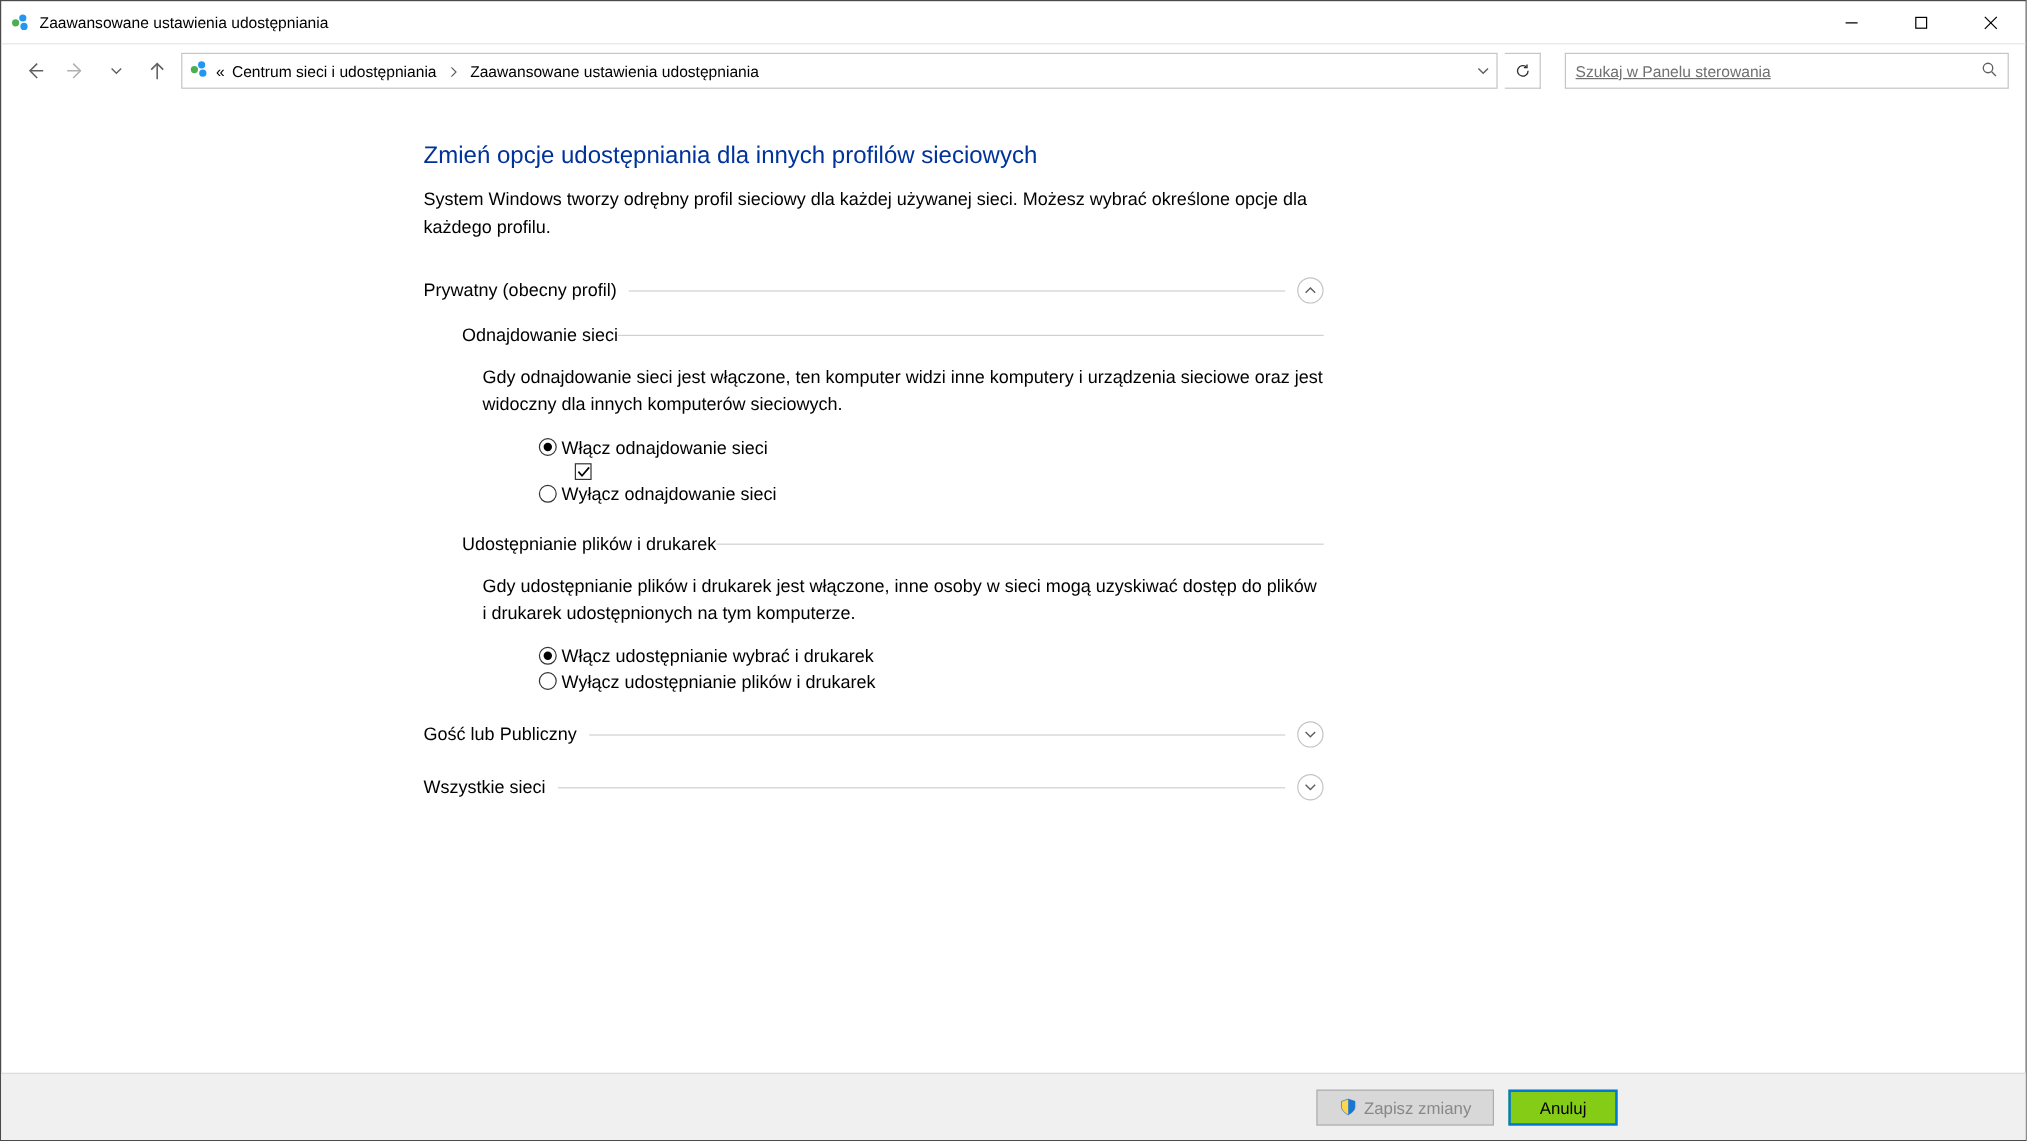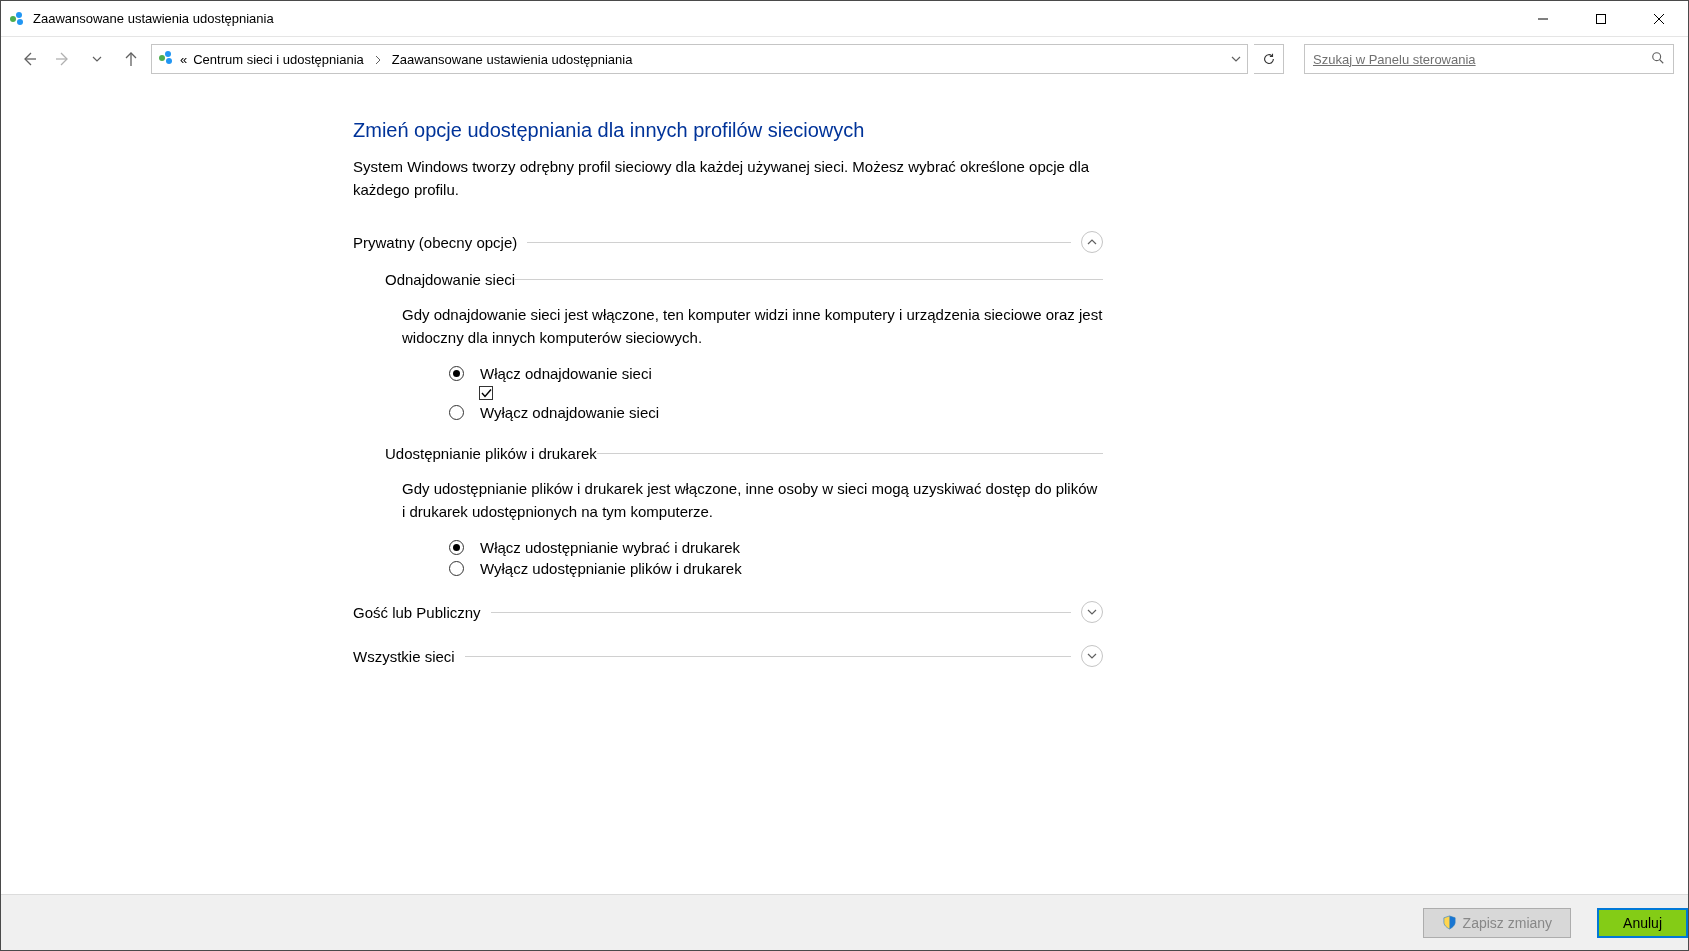--- a/index.html
+++ b/index.html
@@ -38,29 +38,29 @@
   .group-header .gh-label { font-size: 15px; white-space: nowrap; }
   .group-header .gh-line { flex: 1; height: 1px; background: #d0d0d0; }
   .group-header .gh-chevron { width: 22px; height: 22px; border: 1px solid #c5c5c5; border-radius: 50%; display: flex; align-items: center; justify-content: center; flex-shrink: 0; color: #606060; }
   .group-header .gh-chevron svg { width: 10px; height: 10px; }
   .subsection { margin-left: 32px; margin-bottom: 24px; }
   .subhead { display: flex; align-items: center; margin-bottom: 16px; }
   .subhead .sh-label { font-size: 15px; white-space: nowrap; }
   .subhead .sh-line { flex: 1; height: 1px; background: #d0d0d0; }
   .desc { margin-left: 17px; font-size: 15px; line-height: 1.5; margin-bottom: 16px; }
   .radio-group { margin-left: 64px; }
-  .radio-row { display: flex; align-items: center; gap: 16px; font-size: 15px; margin-bottom: 4px; }
+  .radio-row { display: flex; align-items: flex-start; gap: 4px; font-size: 15px; margin-bottom: 4px; }
   .radio { width: 15px; height: 15px; border: 1px solid #333; border-radius: 50%; display: flex; align-items: center; justify-content: center; flex-shrink: 0; }
   .radio.checked::after { content: ""; width: 7px; height: 7px; background: #000; border-radius: 50%; }
   .check-row { display: flex; align-items: center; gap: 8px; font-size: 15px; margin-left: 30px; margin-bottom: 4px; }
   .checkbox { width: 14px; height: 14px; border: 1px solid #333; display: flex; align-items: center; justify-content: center; flex-shrink: 0; }
   .checkbox svg { width: 11px; height: 11px; }
   .collapsed-group { margin-bottom: 22px; }
   
-  .footer { height: 56px; border-top: 1px solid #dcdcdc; background: #f0f0f0; display: flex; align-items: center; justify-content: flex-end; gap: 26px; }
+  .footer { height: 56px; border-top: 1px solid #dcdcdc; background: #f0f0f0; display: flex; align-items: center; justify-content: flex-end; gap: 12px; padding-right: 340px; }
   .btn { height: 30px; padding: 0 18px; border: 1px solid #adadad; background: #e1e1e1; display: flex; align-items: center; gap: 6px; font-size: 14px; cursor: default; }
   .btn.disabled { color: #888; background: #d8d8d8;}
   .btn.primary { border: 2px solid #0078d7; background: #84cc16; color: #000; padding: 0 24px; }
   .shield-icon { width: 15px; height: 15px; }
 </style>
 </head>
 <body>
 
 <div class="window">
 
@@ -150,21 +150,21 @@
           </svg></span>
     </div>
   </div>
 
   <div class="content-wrap">
     <div class="content">
       <div class="heading1">Zmień opcje udostępniania dla innych profilów sieciowych</div>
       <div class="intro">System Windows tworzy odrębny profil sieciowy dla każdej używanej sieci. Możesz wybrać określone opcje dla każdego profilu.</div>
 
       <div class="group-header">
-        <span class="gh-label">Prywatny (obecny opcje)</span>
+        <span class="gh-label">Prywatny (obecny profil)</span>
         <span class="gh-line"></span>
         <span class="gh-chevron">
             <svg viewBox="0 0 10 10">
               <path d="M1 7 L5 3 L9 7" fill="none" stroke="currentColor" stroke-width="1.2"></path>
             </svg>
           </span>
       </div>
 
       <div class="subsection">
         <div class="subhead">

